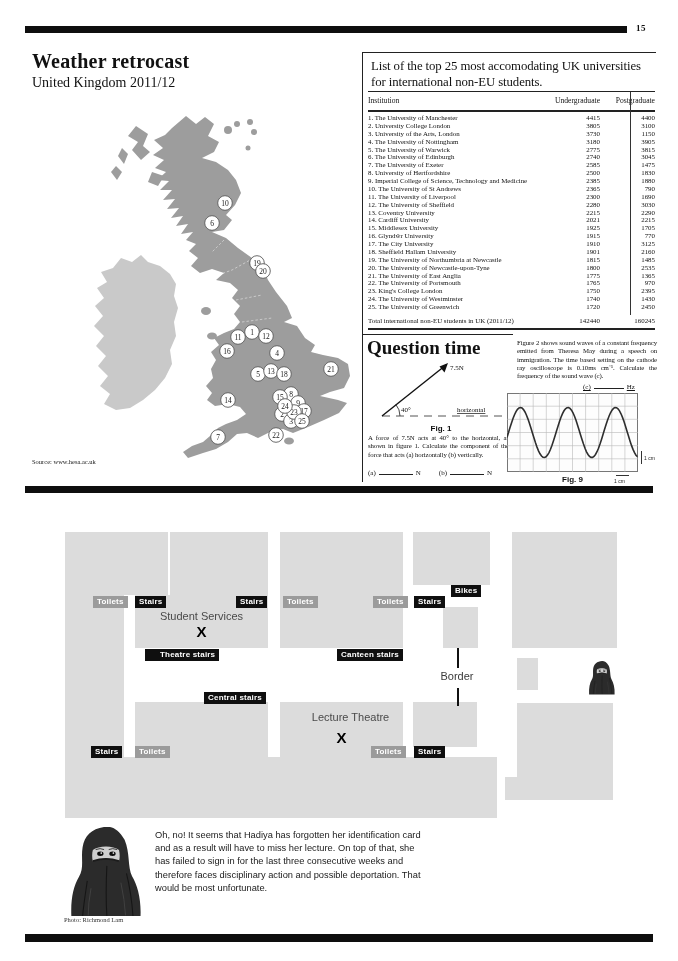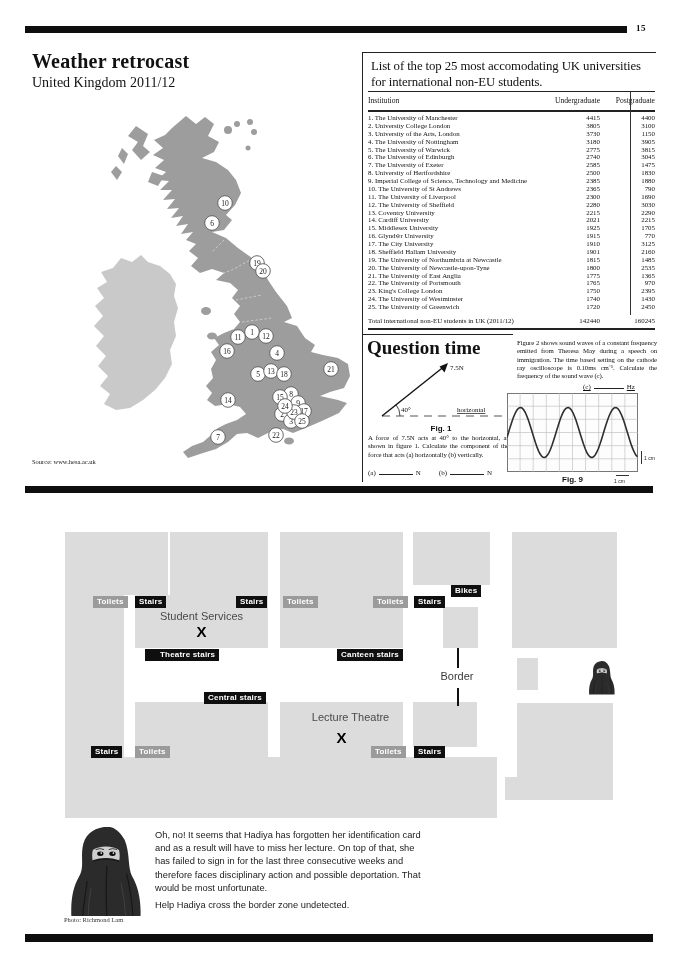--- a/index.html
+++ b/index.html
@@ -401,16 +401,15 @@
         <span class="lbl lbl-black" style="left: 414px; top: 746px;">Stairs</span>
       </div>
   </div>
 
   <svg class="abs" style="left:63px;top:827px;" width="84" height="89" viewBox="0 0 90 100" preserveAspectRatio="xMidYMid slice">
     <use href="#niqab"></use>
   </svg>
   <div class="abs credit" style="left:64px;top:916px;">Photo: Richmond Lam</div>
 
   <div class="abs story" style="left:155px;top:829px;width:274px;">Oh, no! It seems that Hadiya has forgotten her identification card and as a result will have to miss her lecture. On top of that, she has failed to sign in for the last three consecutive weeks and therefore faces disciplinary action and possible deportation. That would be most unfortunate.</div>
-  <div class="abs story" style="left:155px;top:899px;width:274px;">Help Hadiya cross the border zone undetected.</div>
 
   <div class="abs rule" style="left:25px;top:934px;width:628px;height:8px;"></div>
 </div>
 
 </body></html>

